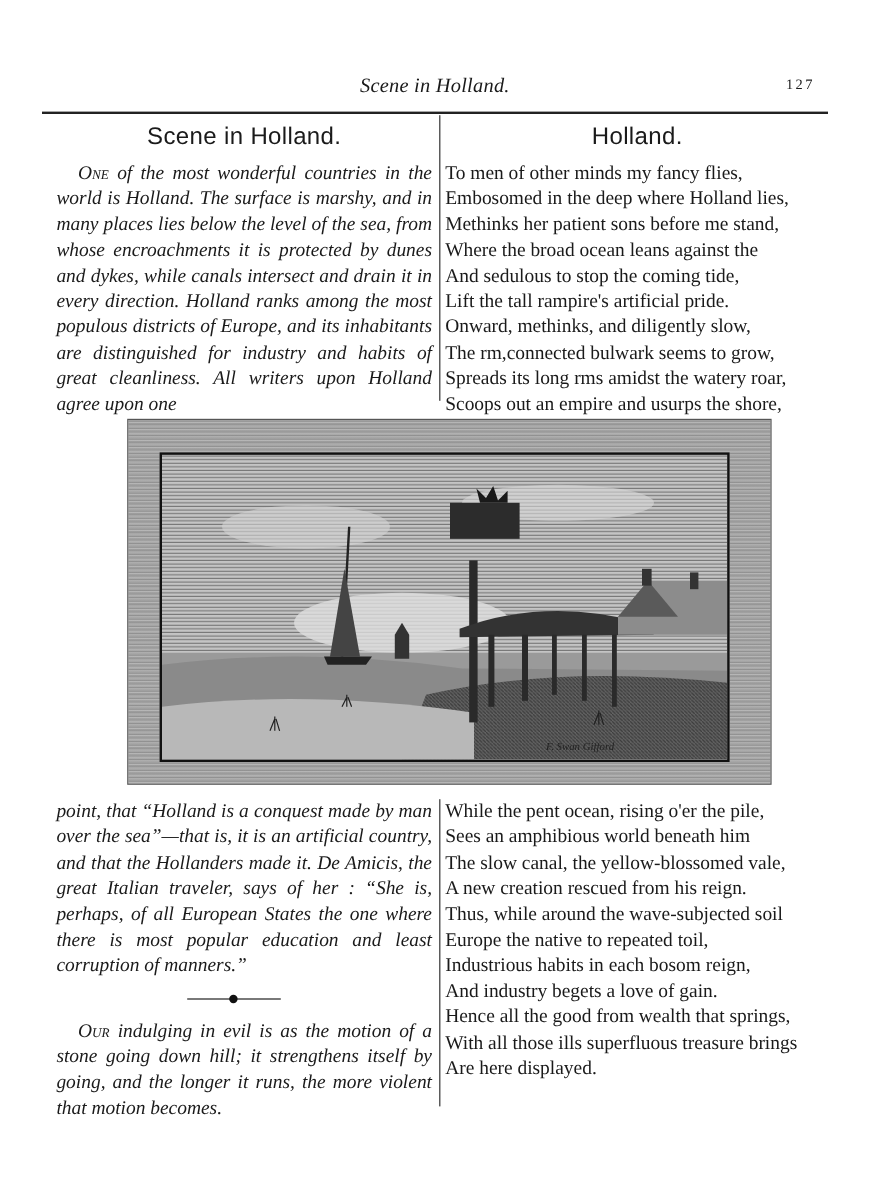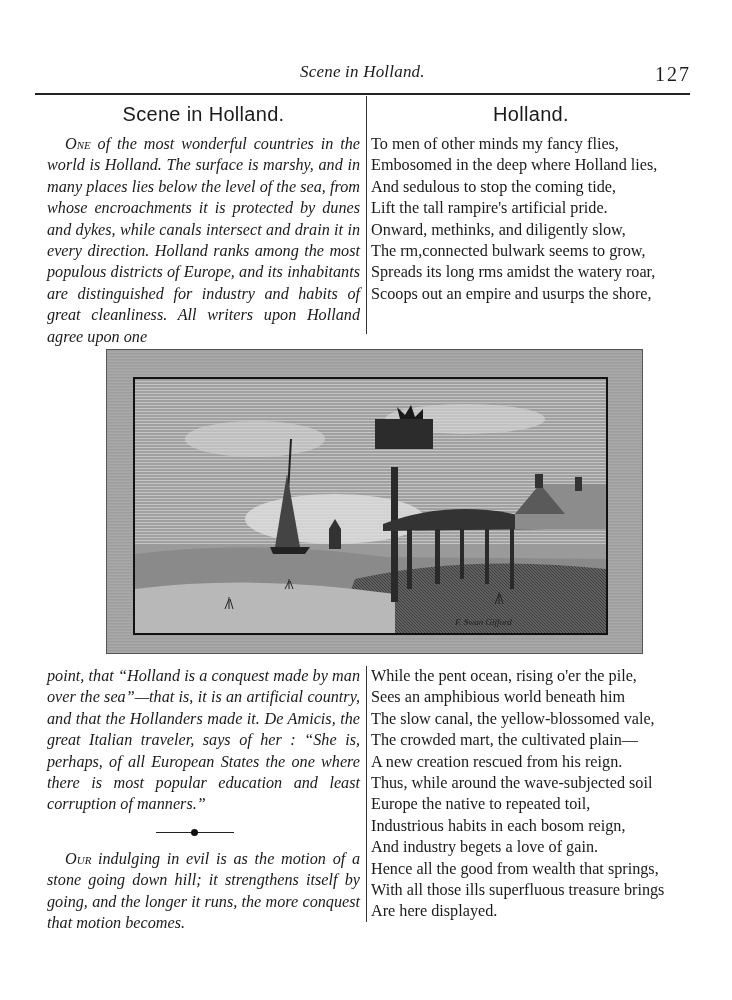--- a/index.html
+++ b/index.html
@@ -27,21 +27,21 @@
       left: 300px;
       top: 0;
       font-style: italic;
       font-size: 17px;
       letter-spacing: 0.2px;
     }
     .page-number {
       position: absolute;
       left: 655px;
       top: 1px;
-      font-size: 20px;
+      font-size: 12px;
       letter-spacing: 2px;
     }
     .head-rule {
       position: absolute;
       left: 35px;
       top: 93px;
       width: 655px;
       height: 0;
       border-top: 2px solid #222;
     }
@@ -139,20 +139,22 @@
 <div class="col col-left" style="top:102px;">
   <h2 class="section-heading">Scene in Holland.</h2>
   <p class="prose indent" style="margin-top:8px;"><span class="small-caps">One</span><span> of the most wonderful countries in the world is Holland.  The surface is marshy, and in many places lies below the level of the sea, from whose encroach­ments it is protected by dunes and dykes, while canals intersect and drain it in every direction.  Holland ranks among the most populous districts of Europe, and its in­habitants are distinguished for industry and habits of great cleanliness.  All writers upon Holland agree upon one</span></p>
 </div>
 
 <div class="col col-right" style="top:102px;">
   <h2 class="section-heading">Holland.</h2>
   <div id="poem-part1" style="margin-top:8px;">
       <span class="verse-line">To men of other minds my fancy flies,</span>
       <span class="verse-line">Embosomed in the deep where Holland lies,</span>
+      <span class="verse-line">Methinks her patient sons before me stand,</span>
+      <span class="verse-line">Where the broad ocean leans against the</span>
       <span class="verse-line">And sedulous to stop the coming tide,</span>
       <span class="verse-line">Lift the tall rampire's artificial pride.</span>
       <span class="verse-line">Onward, methinks, and diligently slow,</span>
       <span class="verse-line">The  rm,connected bulwark seems to grow,</span>
       <span class="verse-line">Spreads its long  rms amidst the watery roar,</span>
       <span class="verse-line">Scoops out an empire and usurps the shore,</span>
     </div>
 </div>
 
 <div class="illustration">
@@ -217,29 +219,28 @@
 
 <div class="col col-left" style="top:666px;">
   <p class="prose">point, that “Holland is a conquest made by man over the sea”—that is, it is an ar­tificial country, and that the Hollanders made it.  De Amicis, the great Italian traveler, says of her : “She is, perhaps, of all European States the one where there is most popular education and least corruption of manners.”</p>
 </div>
 
 <div class="ornament">
   <span class="ornament-dot"></span>
 </div>
 
 <div class="col col-left" style="top:849px;">
-  <p class="prose indent"><span class="small-caps">Our</span><span> indulging in evil is as the motion of a stone going down hill; it strengthens itself by going, and the longer it runs, the more conquest that motion becomes.</span></p>
+  <p class="prose indent"><span class="small-caps">Our</span><span> indulging in evil is as the motion of a stone going down hill; it strengthens itself by going, and the longer it runs, the more violent that motion becomes.</span></p>
 </div>
 
 <div class="col col-right" style="top:666px;">
   <div id="poem-part2">
       <span class="verse-line">While the pent ocean, rising o'er the pile,</span>
       <span class="verse-line">Sees an amphibious world beneath him</span>
       <span class="verse-line">The slow canal, the yellow-blossomed vale,</span>
-      <span class="verse-line">The crowded mart, the cultivated plain—</span>
       <span class="verse-line">A new creation rescued from his reign.</span>
       <span class="verse-line">Thus, while around the wave-subjected soil</span>
       <span class="verse-line">Europe the native to repeated toil,</span>
       <span class="verse-line">Industrious habits in each bosom reign,</span>
       <span class="verse-line">And industry begets a love of gain.</span>
       <span class="verse-line">Hence all the good from wealth that springs,</span>
       <span class="verse-line">With all those ills superfluous treasure brings</span>
       <span class="verse-line">Are here displayed.</span>
     </div>
 </div>

